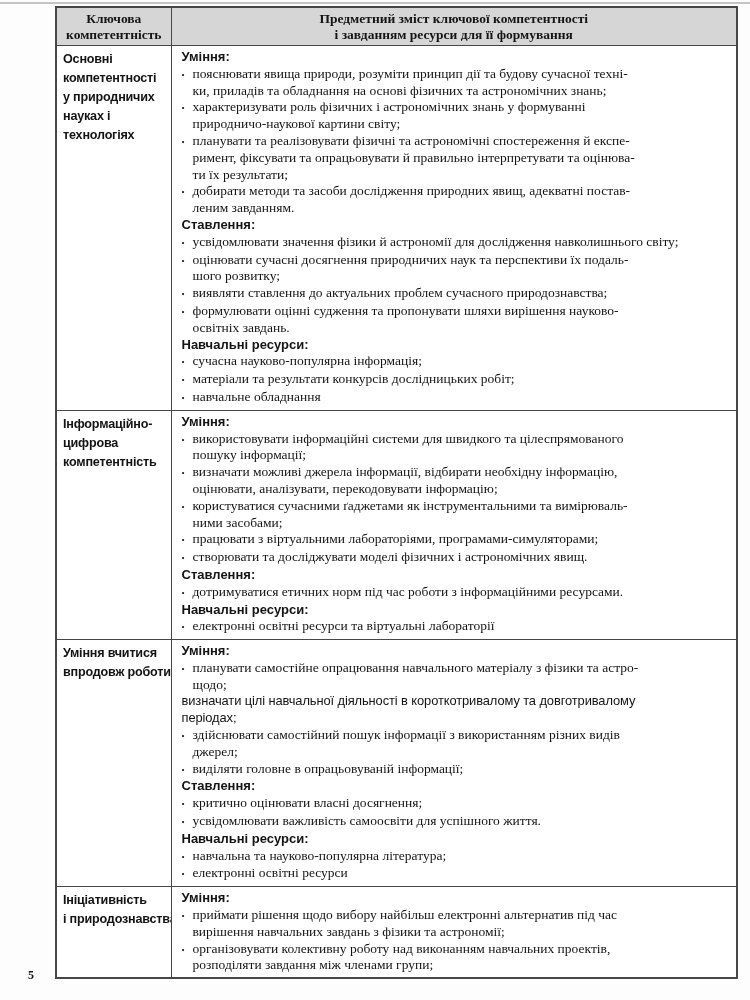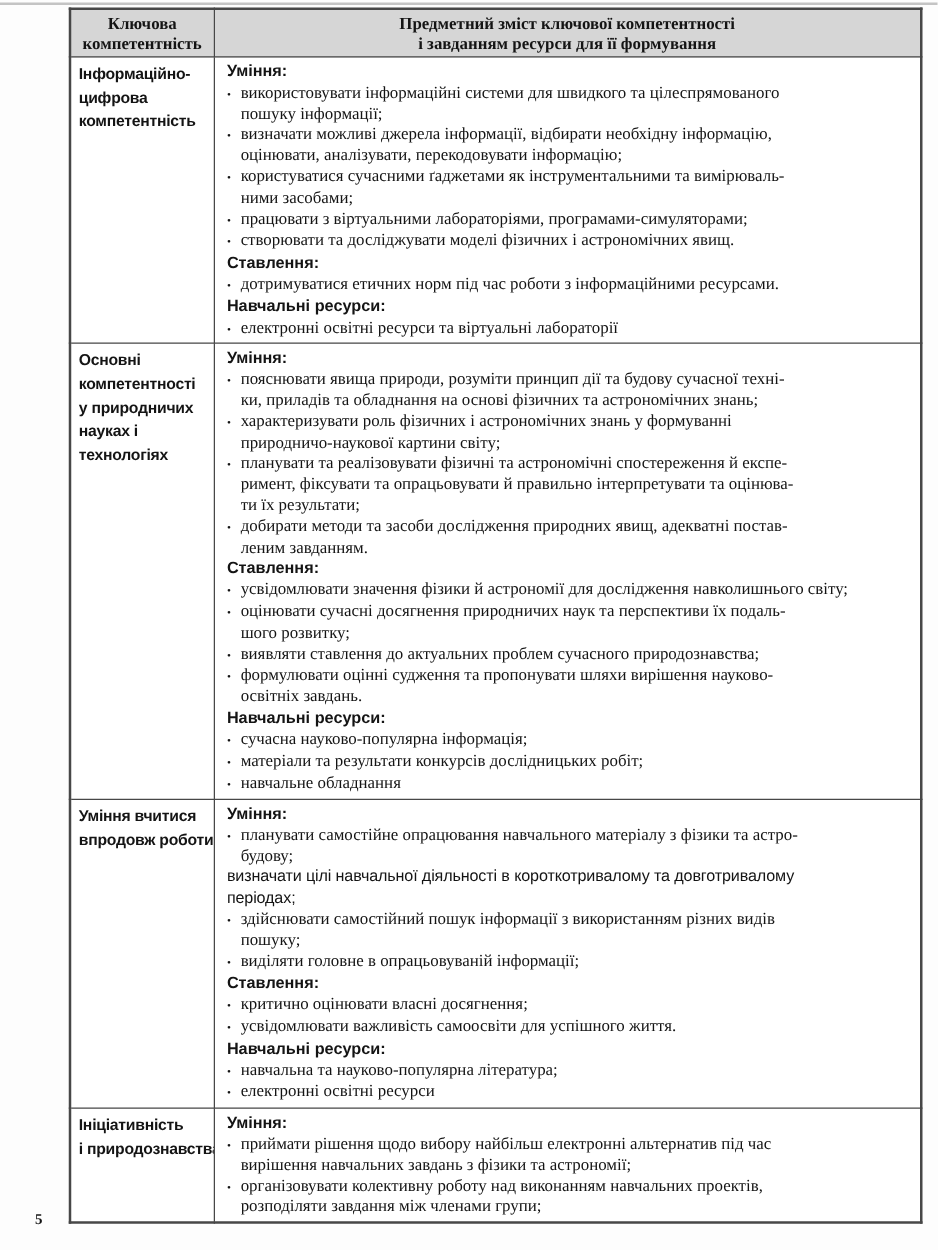--- a/index.html
+++ b/index.html
@@ -68,77 +68,20 @@
         </th>
       <th>
           <div class="hline">Предметний зміст ключової компетентності</div>
           <div class="hline">і завданням ресурси для її формування</div>
         </th>
     </tr>
   </thead>
   <tbody>
       <tr>
         <td class="cell-left">
-          <div class="comp-line">Інформаційно-</div>
-          <div class="comp-line">цифрова</div>
-          <div class="comp-line">компетентність</div>
-        </td>
-        <td class="cell-right">
-          <div class="blk-label">Уміння:</div>
-          <div class="bullet">
-            <span class="dot">•</span>
-            <div class="lines">
-              <div class="bline">використовувати інформаційні системи для швидкого та цілеспрямованого</div>
-              <div class="bline">пошуку інформації;</div>
-            </div>
-          </div>
-          <div class="bullet">
-            <span class="dot">•</span>
-            <div class="lines">
-              <div class="bline">визначати можливі джерела інформації, відбирати необхідну інформацію,</div>
-              <div class="bline">оцінювати, аналізувати, перекодовувати інформацію;</div>
-            </div>
-          </div>
-          <div class="bullet">
-            <span class="dot">•</span>
-            <div class="lines">
-              <div class="bline">користуватися сучасними ґаджетами як інструментальними та вимірюваль-</div>
-              <div class="bline">ними засобами;</div>
-            </div>
-          </div>
-          <div class="bullet">
-            <span class="dot">•</span>
-            <div class="lines">
-              <div class="bline">працювати з віртуальними лабораторіями, програмами-симуляторами;</div>
-            </div>
-          </div>
-          <div class="bullet">
-            <span class="dot">•</span>
-            <div class="lines">
-              <div class="bline">створювати та досліджувати моделі фізичних і астрономічних явищ.</div>
-            </div>
-          </div>
-          <div class="blk-label">Ставлення:</div>
-          <div class="bullet">
-            <span class="dot">•</span>
-            <div class="lines">
-              <div class="bline">дотримуватися етичних норм під час роботи з інформаційними ресурсами.</div>
-            </div>
-          </div>
-          <div class="blk-label">Навчальні ресурси:</div>
-          <div class="bullet">
-            <span class="dot">•</span>
-            <div class="lines">
-              <div class="bline">електронні освітні ресурси та віртуальні лабораторії</div>
-            </div>
-          </div>
-        </td>
-      </tr>
-      <tr>
-        <td class="cell-left">
           <div class="comp-line">Основні</div>
           <div class="comp-line">компетентності</div>
           <div class="comp-line">у природничих</div>
           <div class="comp-line">науках і</div>
           <div class="comp-line">технологіях</div>
         </td>
         <td class="cell-right">
           <div class="blk-label">Уміння:</div>
           <div class="bullet">
             <span class="dot">•</span>
@@ -212,41 +155,98 @@
           <div class="bullet">
             <span class="dot">•</span>
             <div class="lines">
               <div class="bline">навчальне обладнання</div>
             </div>
           </div>
         </td>
       </tr>
       <tr>
         <td class="cell-left">
+          <div class="comp-line">Інформаційно-</div>
+          <div class="comp-line">цифрова</div>
+          <div class="comp-line">компетентність</div>
+        </td>
+        <td class="cell-right">
+          <div class="blk-label">Уміння:</div>
+          <div class="bullet">
+            <span class="dot">•</span>
+            <div class="lines">
+              <div class="bline">використовувати інформаційні системи для швидкого та цілеспрямованого</div>
+              <div class="bline">пошуку інформації;</div>
+            </div>
+          </div>
+          <div class="bullet">
+            <span class="dot">•</span>
+            <div class="lines">
+              <div class="bline">визначати можливі джерела інформації, відбирати необхідну інформацію,</div>
+              <div class="bline">оцінювати, аналізувати, перекодовувати інформацію;</div>
+            </div>
+          </div>
+          <div class="bullet">
+            <span class="dot">•</span>
+            <div class="lines">
+              <div class="bline">користуватися сучасними ґаджетами як інструментальними та вимірюваль-</div>
+              <div class="bline">ними засобами;</div>
+            </div>
+          </div>
+          <div class="bullet">
+            <span class="dot">•</span>
+            <div class="lines">
+              <div class="bline">працювати з віртуальними лабораторіями, програмами-симуляторами;</div>
+            </div>
+          </div>
+          <div class="bullet">
+            <span class="dot">•</span>
+            <div class="lines">
+              <div class="bline">створювати та досліджувати моделі фізичних і астрономічних явищ.</div>
+            </div>
+          </div>
+          <div class="blk-label">Ставлення:</div>
+          <div class="bullet">
+            <span class="dot">•</span>
+            <div class="lines">
+              <div class="bline">дотримуватися етичних норм під час роботи з інформаційними ресурсами.</div>
+            </div>
+          </div>
+          <div class="blk-label">Навчальні ресурси:</div>
+          <div class="bullet">
+            <span class="dot">•</span>
+            <div class="lines">
+              <div class="bline">електронні освітні ресурси та віртуальні лабораторії</div>
+            </div>
+          </div>
+        </td>
+      </tr>
+      <tr>
+        <td class="cell-left">
           <div class="comp-line">Уміння вчитися</div>
           <div class="comp-line">впродовж роботи</div>
         </td>
         <td class="cell-right">
           <div class="blk-label">Уміння:</div>
           <div class="bullet">
             <span class="dot">•</span>
             <div class="lines">
               <div class="bline">планувати самостійне опрацювання навчального матеріалу з фізики та астро-</div>
-              <div class="bline">будову;</div>
+              <div class="bline">щодо;</div>
             </div>
           </div>
           <div class="boldpara">
             <div class="bline">визначати цілі навчальної діяльності в короткотривалому та довготривалому</div>
             <div class="bline">періодах;</div>
           </div>
           <div class="bullet">
             <span class="dot">•</span>
             <div class="lines">
               <div class="bline">здійснювати самостійний пошук інформації з використанням різних видів</div>
-              <div class="bline">пошуку;</div>
+              <div class="bline">джерел;</div>
             </div>
           </div>
           <div class="bullet">
             <span class="dot">•</span>
             <div class="lines">
               <div class="bline">виділяти головне в опрацьовуваній інформації;</div>
             </div>
           </div>
           <div class="blk-label">Ставлення:</div>
           <div class="bullet">

